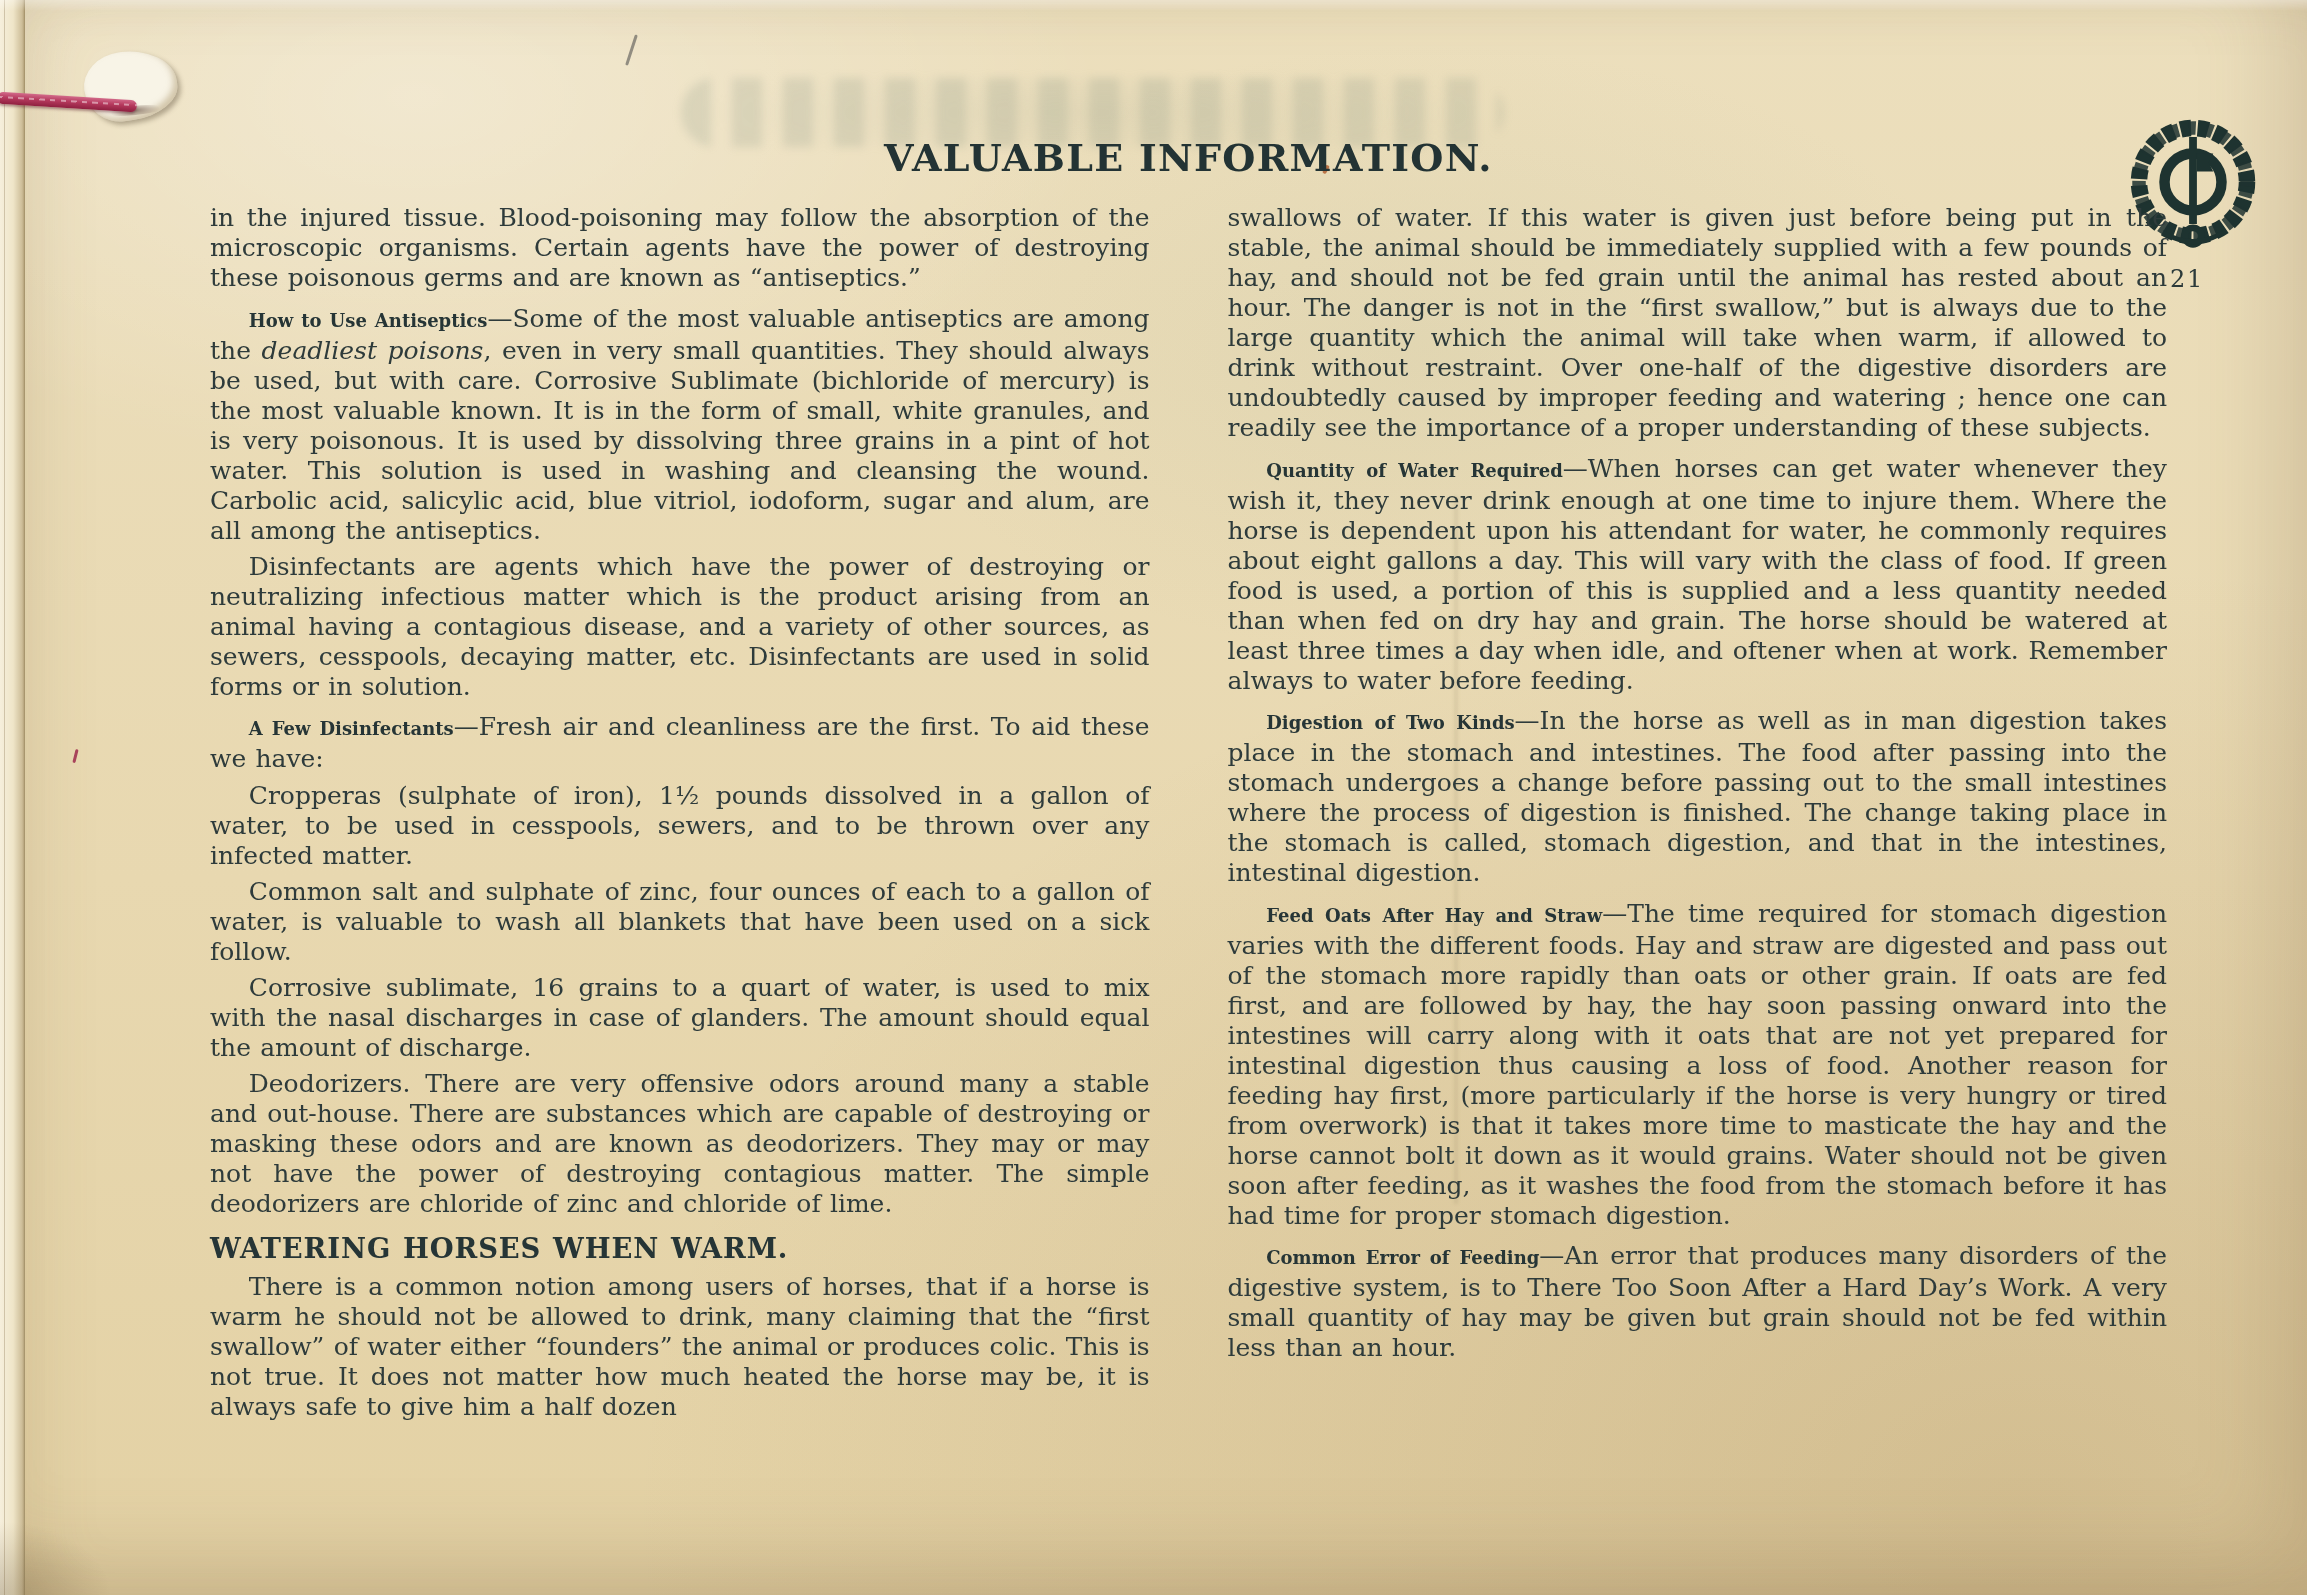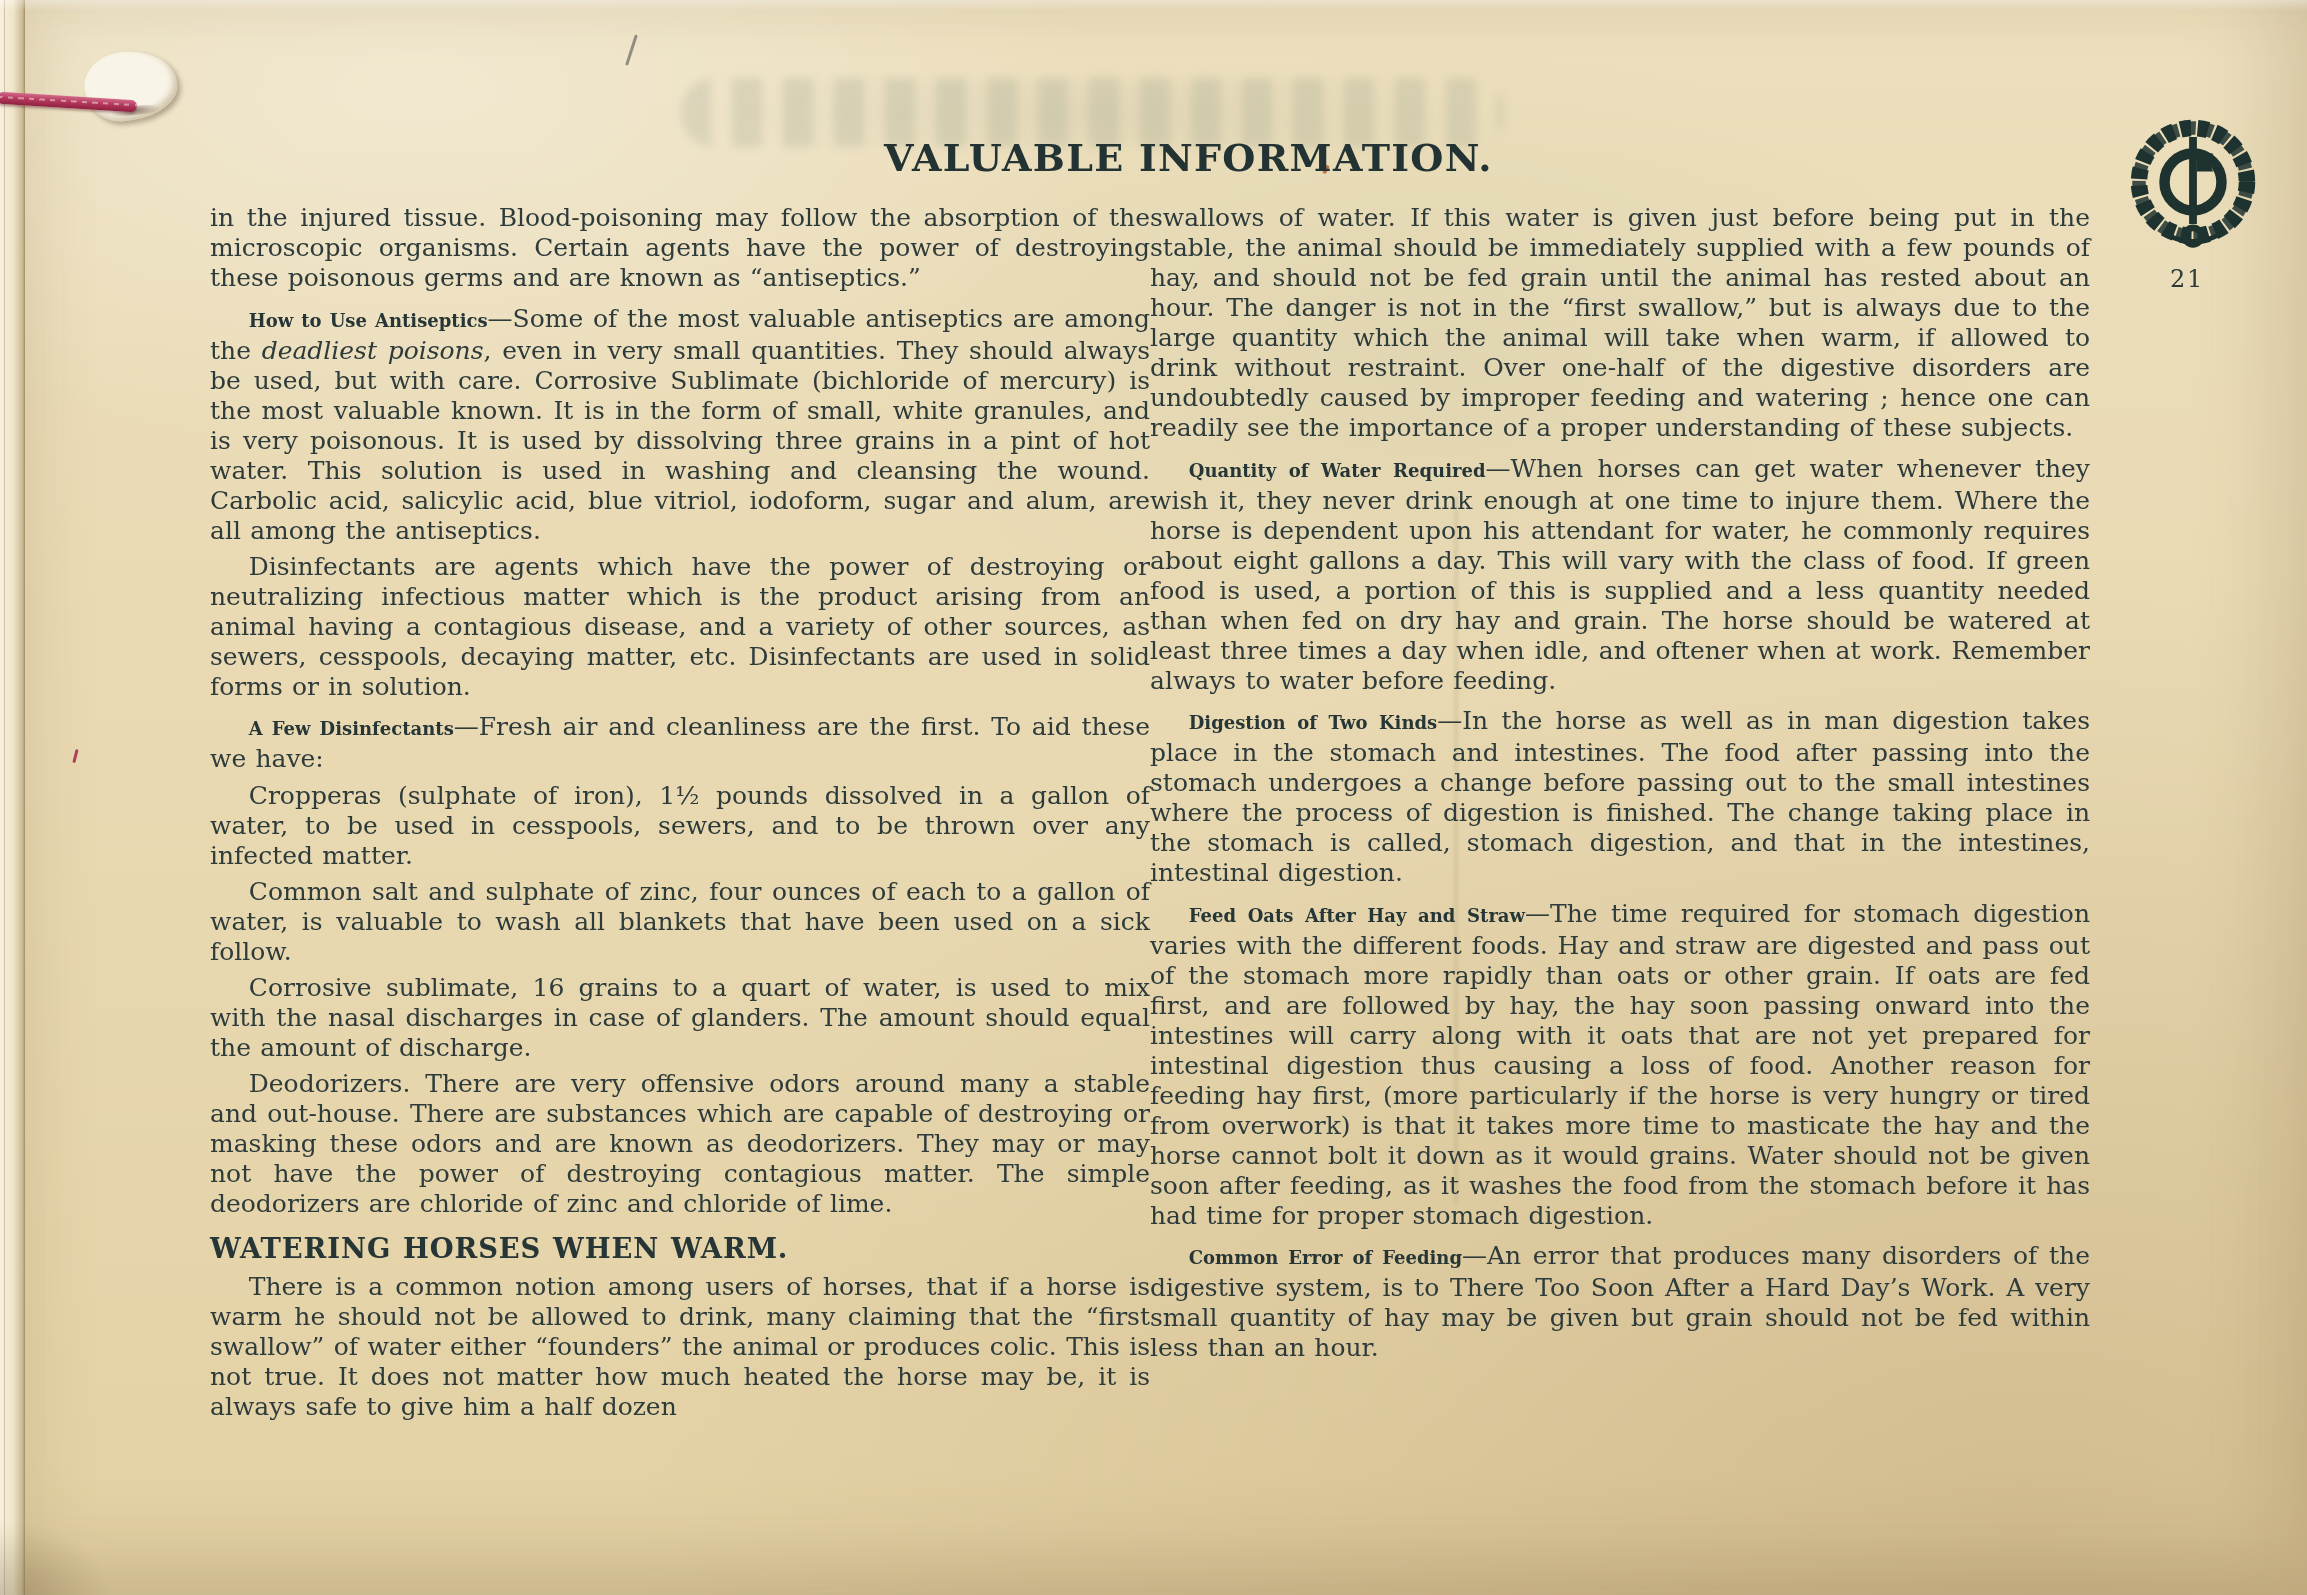--- a/index.html
+++ b/index.html
@@ -49,21 +49,21 @@
   .pen-slash{position:absolute;left:630px;top:34px;width:2.7px;height:32px;
     background:rgba(70,70,70,.55);transform:rotate(18deg);border-radius:1.8px;}
   .margin-mark{position:absolute;left:74px;top:749px;width:2.7px;height:14px;
     background:#a8435a;transform:rotate(14deg);border-radius:1.8px;}
   .red-fleck{position:absolute;left:1324px;top:165px;width:4.4px;height:8.8px;
     background:#b05a2a;transform:rotate(30deg);border-radius:1.8px;opacity:.8;}
   
   .content{position:absolute;left:166px;top:135px;width:1957px;margin-left:44px;}
   .title{margin:0 0 23px;text-align:center;font-size:38px;font-weight:bold;
     letter-spacing:1.3px;color:#233334;}
-  .columns{display:flex;}
+  .columns{display:flex;gap:78px;}
   .col{width:940px;font-size:25px;line-height:30px;text-align:justify;word-spacing:1.3px;}
   .col p{margin:0 0 6.2px;text-indent:1.55em;}
   .col p.noindent{text-indent:0;}
   .col p.headed{margin-top:10.6px;}
   .head{font-weight:bold;font-size:18px;color:#263536;}
   .subhead{margin:14px 0 8.8px;text-align:left;text-indent:0;font-weight:bold;
     font-size:27.4px;letter-spacing:0.9px;color:#263536;}
   
   .emblem{position:absolute;left:2117px;top:104px;width:152px;height:150px;}
   .folio{position:absolute;left:2170px;top:265px;font-size:24px;font-weight:normal;

